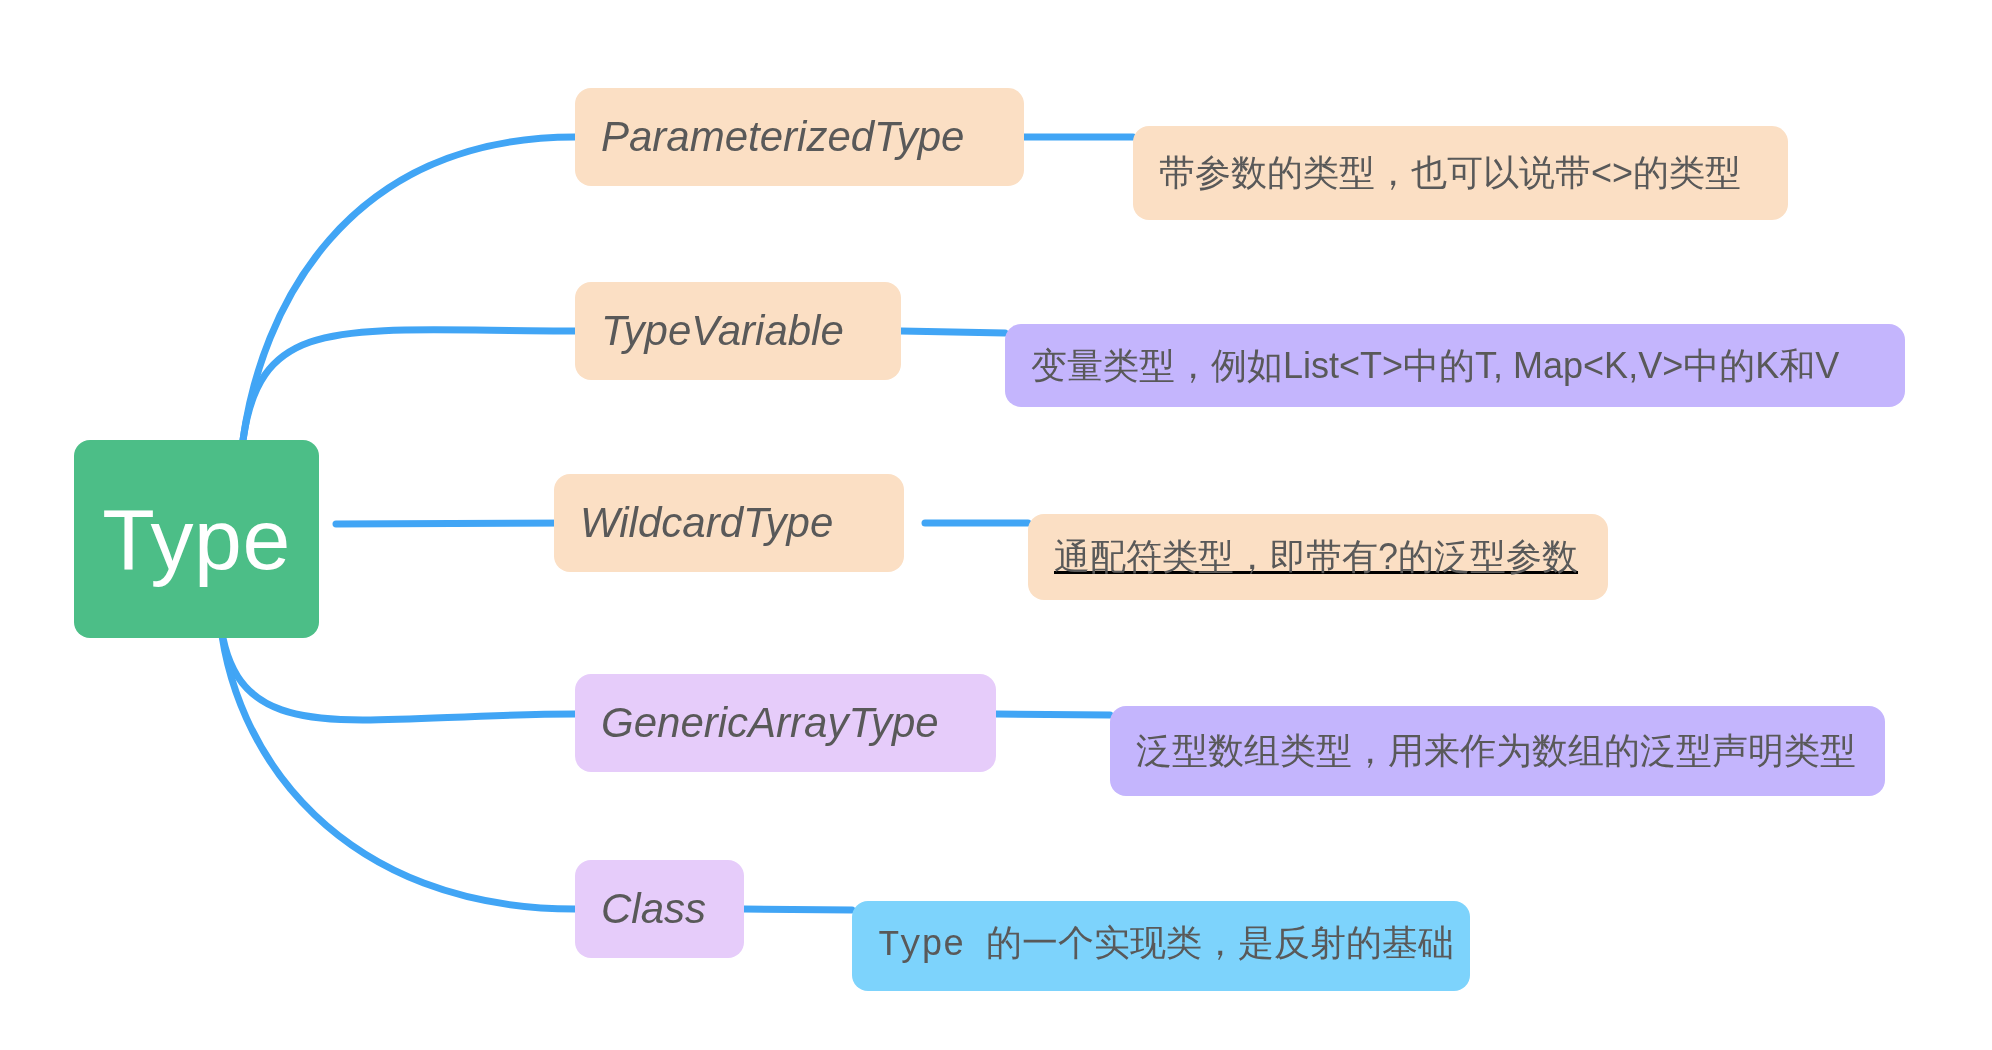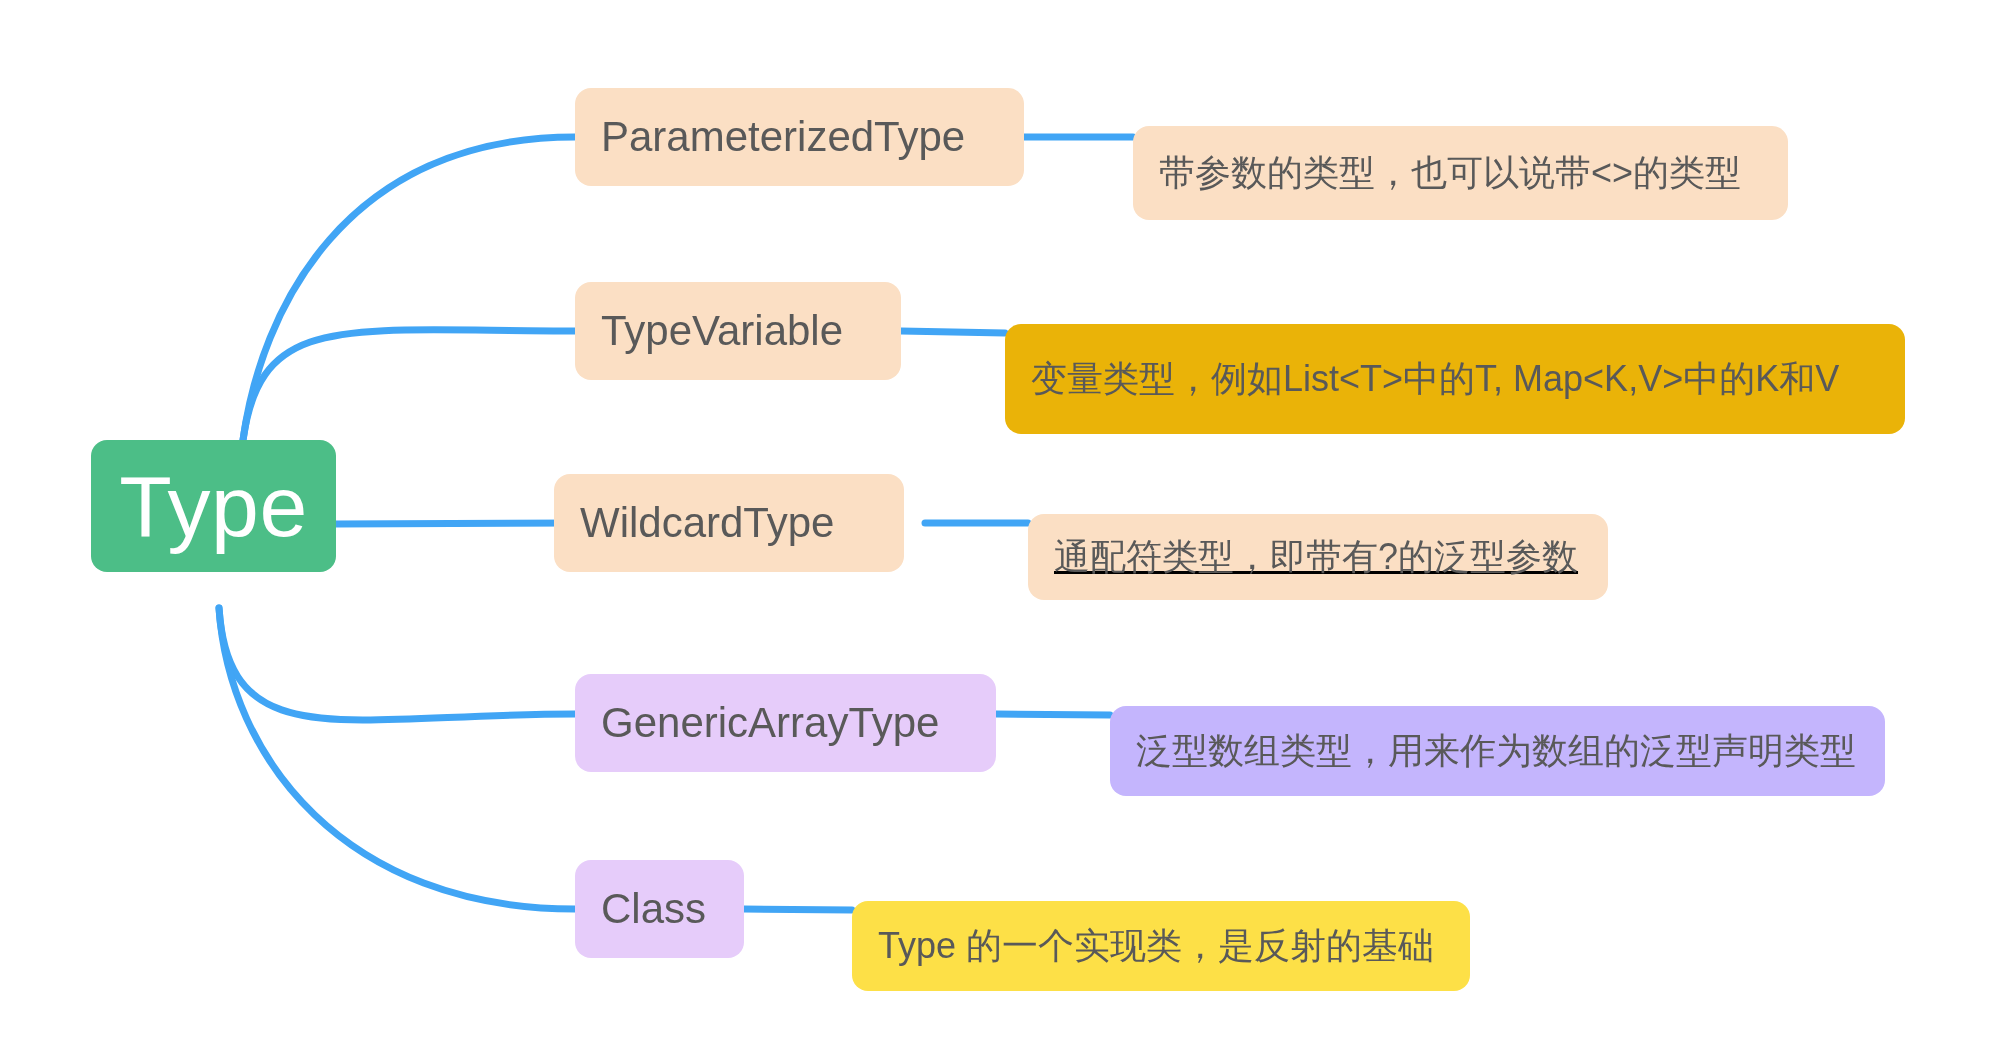--- a/index.html
+++ b/index.html
@@ -52,20 +52,21 @@
   }
   
   .branch {
     padding: 0 26px;
     border-radius: 16px;
   }
   .branch .lbl {
     color: #595959;
     font-size: 42px;
     line-height: 1.1;
+    font-style: italic;
   }
   
   .desc {
     padding: 0 26px;
     border-radius: 16px;
     margin-top: 36px;
   }
   .desc .lbl {
     color: #595959;
     font-size: 36px;
@@ -90,52 +91,52 @@
         <path d="M 901 331 L 1005 333"></path>
         <path d="M 336 524 L 575 523"></path>
         <path d="M 925 523 L 1028 523"></path>
         <path d="M 219 608 C 229 758, 345 714, 575 714"></path>
         <path d="M 996 714 L 1110 715"></path>
         <path d="M 219 608 C 229 758, 345 909, 575 909"></path>
         <path d="M 744 909 L 852 910"></path>
       </g>
   </svg>
 
-  <div class="node root" id="node-root" style="left: 91px; top: 440px; width: 245px; height: 132px; background: rgb(76, 190, 135);">
+  <div class="node root" id="node-root" style="left: 74px; top: 440px; width: 245px; height: 198px; background: rgb(76, 190, 135);">
     <span class="lbl" style="color: rgb(255, 255, 255);">Type</span>
   </div>
 
   <div class="node branch fill-peach" id="branch-0" style="left: 575px; top: 88px; width: 449px; height: 98px; background: rgb(251, 223, 196);">
     <span class="lbl">ParameterizedType</span>
   </div>
   <div class="node desc fill-peach" id="desc-0" style="left: 1133px; top: 90px; width: 655px; height: 94px; background: rgb(251, 223, 196);">
     <span class="lbl">带参数的类型，也可以说带&lt;&gt;的类型</span>
   </div>
 
   <div class="node branch fill-peach" id="branch-1" style="left: 575px; top: 282px; width: 326px; height: 98px; background: rgb(251, 223, 196);">
     <span class="lbl">TypeVariable</span>
   </div>
-  <div class="node desc fill-green" id="desc-1" style="left: 1005px; top: 288px; width: 900px; height: 110px; background: #eab308;">
+  <div class="node desc fill-green" id="desc-1" style="left: 1005px; top: 288px; width: 900px; height: 83px; background: #c4b5fd;">
     <span class="lbl">变量类型，例如List&lt;T&gt;中的T, Map&lt;K,V&gt;中的K和V</span>
   </div>
 
   <div class="node branch fill-peach" id="branch-2" style="left: 554px; top: 474px; width: 350px; height: 98px; background: rgb(251, 223, 196);">
     <span class="lbl">WildcardType</span>
   </div>
   <div class="node desc fill-peach" id="desc-2" style="left: 1028px; top: 478px; width: 580px; height: 86px; background: rgb(251, 223, 196); text-decoration: underline;">
     <span class="lbl">通配符类型，即带有?的泛型参数</span>
   </div>
 
   <div class="node branch fill-purple" id="branch-3" style="left: 575px; top: 665px; width: 421px; height: 98px; background: rgb(230, 204, 250); margin-top: 9px;">
     <span class="lbl">GenericArrayType</span>
   </div>
   <div class="node desc fill-pink" id="desc-3" style="left: 1110px; top: 670px; width: 775px; height: 90px; background: #c4b5fd;">
     <span class="lbl">泛型数组类型，用来作为数组的泛型声明类型</span>
   </div>
 
   <div class="node branch fill-purple" id="branch-4" style="left: 575px; top: 860px; width: 169px; height: 98px; background: rgb(230, 204, 250);">
     <span class="lbl">Class</span>
   </div>
-  <div class="node desc fill-cream" id="desc-4" style="left: 852px; top: 865px; width: 618px; height: 90px; background: #fde047;">
+  <div class="node desc fill-cream" id="desc-4" style="left: 852px; top: 865px; width: 618px; height: 90px; background: #7dd3fc; font-family: Liberation Mono, monospace;">
     <span class="lbl">Type 的一个实现类，是反射的基础</span>
   </div>
 
 </div>
 
 </body></html>

